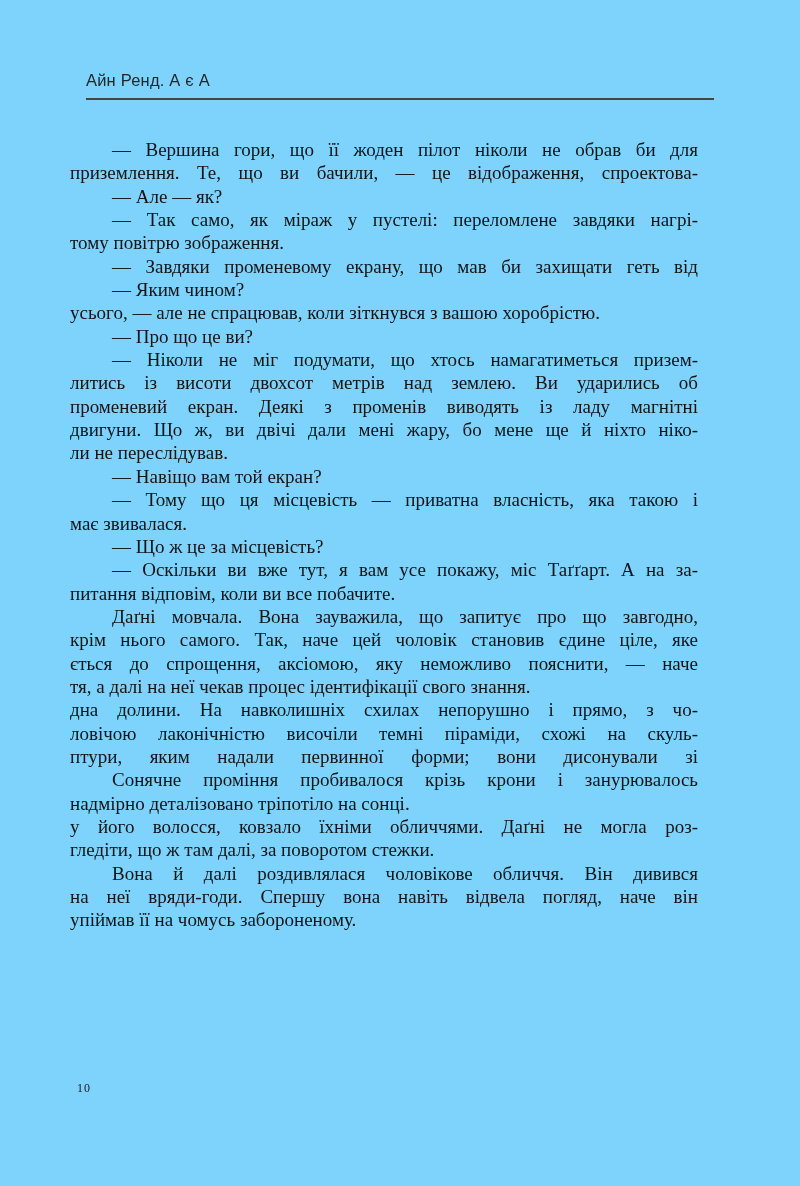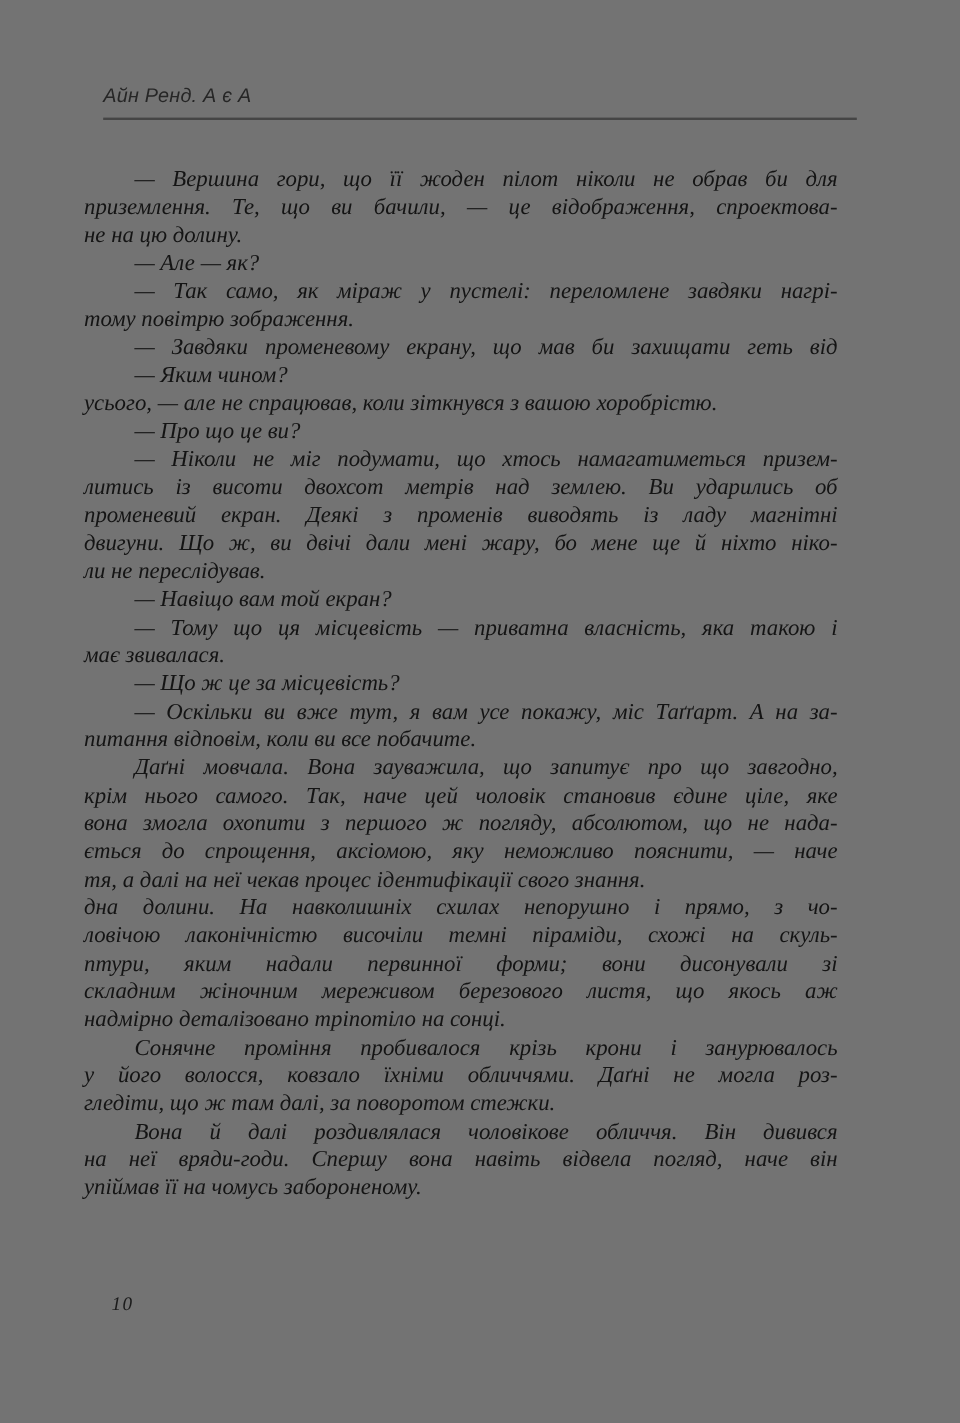--- a/index.html
+++ b/index.html
@@ -5,24 +5,23 @@
   html, body {
     margin: 0;
     padding: 0;
     background: #e8e8e8;
   }
   .page {
     position: relative;
     width: 800px;
     height: 1186px;
     margin: 0 auto;
-    background: #737373;
+    background: #7dd3fc;
     overflow: hidden;
     font-family: "Liberation Serif", "DejaVu Serif", serif;
-    font-style: italic;
   }
   .running-header {
     position: absolute;
     left: 86px;
     top: 71px;
     width: 628px;
     font-family: "Liberation Sans", "DejaVu Sans", sans-serif;
     font-size: 16.5px;
     line-height: 19px;
     letter-spacing: 0.2px;
@@ -52,67 +51,64 @@
     height: 23.35px;
   }
   .line.first {
     text-indent: 42px;
   }
   .line.last {
     text-align-last: left;
   }
   .page-number {
     position: absolute;
-    left: 93px;
+    left: 77px;
     top: 1078px;
-    font-size: 16px;
+    font-size: 12px;
     line-height: 20px;
     color: #1b1b1b;
     letter-spacing: 1px;
   }
 </style>
 </head>
 <body>
 
 <div class="page">
   <div class="running-header">Айн Ренд. А є А</div>
   <div class="header-rule"></div>
   <div class="body-text">
       <div class="line first">— Вершина гори, що її жоден пілот ніколи не обрав би для</div>
       <div class="line">приземлення. Те, що ви бачили, — це відображення, спроектова-</div>
-      <div class="line last">не на цю долину.</div>
       <div class="line first last">— Але — як?</div>
       <div class="line first">— Так само, як міраж у пустелі: переломлене завдяки нагрі-</div>
       <div class="line last">тому повітрю зображення.</div>
       <div class="line first">— Завдяки променевому екрану, що мав би захищати геть від</div>
       <div class="line first last">— Яким чином?</div>
       <div class="line last">усього, — але не спрацював, коли зіткнувся з вашою хоробрістю.</div>
       <div class="line first last">— Про що це ви?</div>
       <div class="line first">— Ніколи не міг подумати, що хтось намагатиметься призем-</div>
       <div class="line">литись із висоти двохсот метрів над землею. Ви ударились об</div>
       <div class="line">променевий екран. Деякі з променів виводять із ладу магнітні</div>
       <div class="line">двигуни. Що ж, ви двічі дали мені жару, бо мене ще й ніхто ніко-</div>
       <div class="line last">ли не переслідував.</div>
       <div class="line first last">— Навіщо вам той екран?</div>
       <div class="line first">— Тому що ця місцевість — приватна власність, яка такою і</div>
       <div class="line last">має звивалася.</div>
       <div class="line first last">— Що ж це за місцевість?</div>
       <div class="line first">— Оскільки ви вже тут, я вам усе покажу, міс Таґґарт. А на за-</div>
       <div class="line last">питання відповім, коли ви все побачите.</div>
       <div class="line first">Даґні мовчала. Вона зауважила, що запитує про що завгодно,</div>
       <div class="line">крім нього самого. Так, наче цей чоловік становив єдине ціле, яке</div>
-      <div class="line">вона змогла охопити з першого ж погляду, абсолютом, що не нада-</div>
       <div class="line">ється до спрощення, аксіомою, яку неможливо пояснити, — наче</div>
       <div class="line last">тя, а далі на неї чекав процес ідентифікації свого знання.</div>
       <div class="line">дна долини. На навколишніх схилах непорушно і прямо, з чо-</div>
       <div class="line">ловічою лаконічністю височіли темні піраміди, схожі на скуль-</div>
       <div class="line">птури, яким надали первинної форми; вони дисонували зі</div>
-      <div class="line">складним жіночним мереживом березового листя, що якось аж</div>
+      <div class="line first">Сонячне проміння пробивалося крізь крони і занурювалось</div>
       <div class="line last">надмірно деталізовано тріпотіло на сонці.</div>
-      <div class="line first">Сонячне проміння пробивалося крізь крони і занурювалось</div>
       <div class="line">у його волосся, ковзало їхніми обличчями. Даґні не могла роз-</div>
       <div class="line last">гледіти, що ж там далі, за поворотом стежки.</div>
       <div class="line first">Вона й далі роздивлялася чоловікове обличчя. Він дивився</div>
       <div class="line">на неї вряди-годи. Спершу вона навіть відвела погляд, наче він</div>
       <div class="line last">упіймав її на чомусь забороненому.</div>
     </div>
   <div class="page-number">10</div>
 </div>
 
 </body></html>

